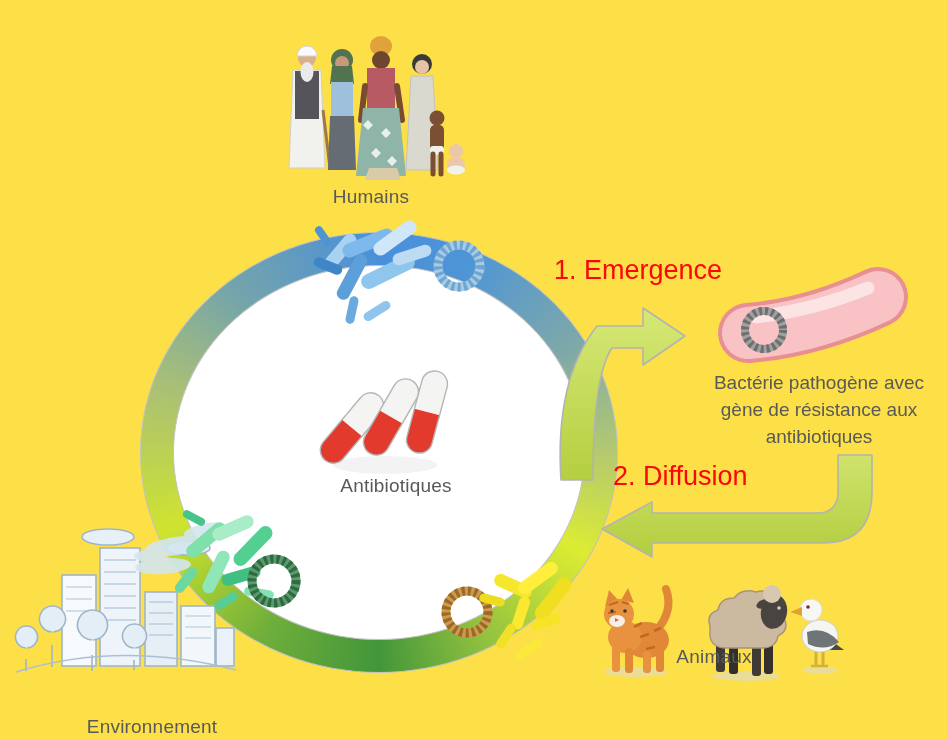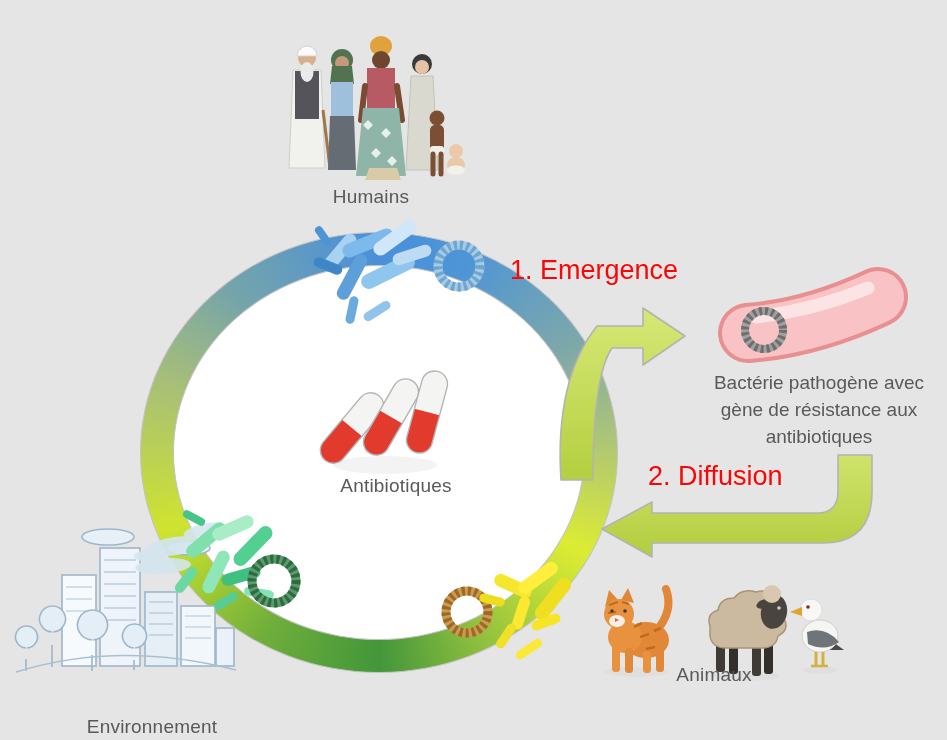--- a/index.html
+++ b/index.html
@@ -1,17 +1,17 @@
 <!DOCTYPE html>
 <html><head>
 <meta charset="utf-8">
 <style>
   html,body{margin:0;padding:0;background:#ffffff;}
   #stage{
-    position:relative;width:947px;height:740px;background:#e5e5e5;overflow:hidden;
+    position:relative;width:947px;height:740px;background:#fde047;overflow:hidden;
     font-family:"Liberation Sans", sans-serif;
   }
   
   .ring{
     position:absolute;left:140px;top:232px;width:478px;height:441px;
     border-radius:50%;border:1px solid #c2c2c2;box-sizing:border-box;
     background:conic-gradient(from 0deg,
       #4a8fdb 0deg,#4e95d6 25deg,#7fa9a8 62deg,#b7cc6a 92deg,#dcec33 116deg,
       #93c23f 150deg,#43963a 180deg,#6fae3b 212deg,#cfe42f 250deg,
       #a8bf77 288deg,#74a4ab 318deg,#4a8fdb 360deg);
@@ -252,20 +252,20 @@
       <circle cx="13" cy="17" r="1.8" fill="#7c2828"></circle>
     </g>
   </svg>
 
   <div class="lbl" style="left:296px;top:186px;width:150px;">Humains</div>
 
   <div class="lbl" style="left:321px;top:475px;width:150px;">Antibiotiques</div>
 
   <div class="lbl" style="left:77px;top:676px;width:150px;margin-top:40px;">Environnement</div>
 
-  <div class="lbl" style="left:639px;top:664px;width:150px;">Animaux</div>
-
-  <div class="step" style="left:510px;top:255px;">1. Emergence</div>
-
-  <div class="step" style="left:648px;top:461px;text-align:right;">2. Diffusion</div>
+  <div class="lbl" style="left:639px;top:646px;width:150px;">Animaux</div>
+
+  <div class="step" style="left:554px;top:255px;">1. Emergence</div>
+
+  <div class="step" style="left:613px;top:461px;text-align:right;">2. Diffusion</div>
 
   <div class="caption">Bactérie pathogène avec gène de résistance aux antibiotiques</div>
 </div>
 
 </body></html>

